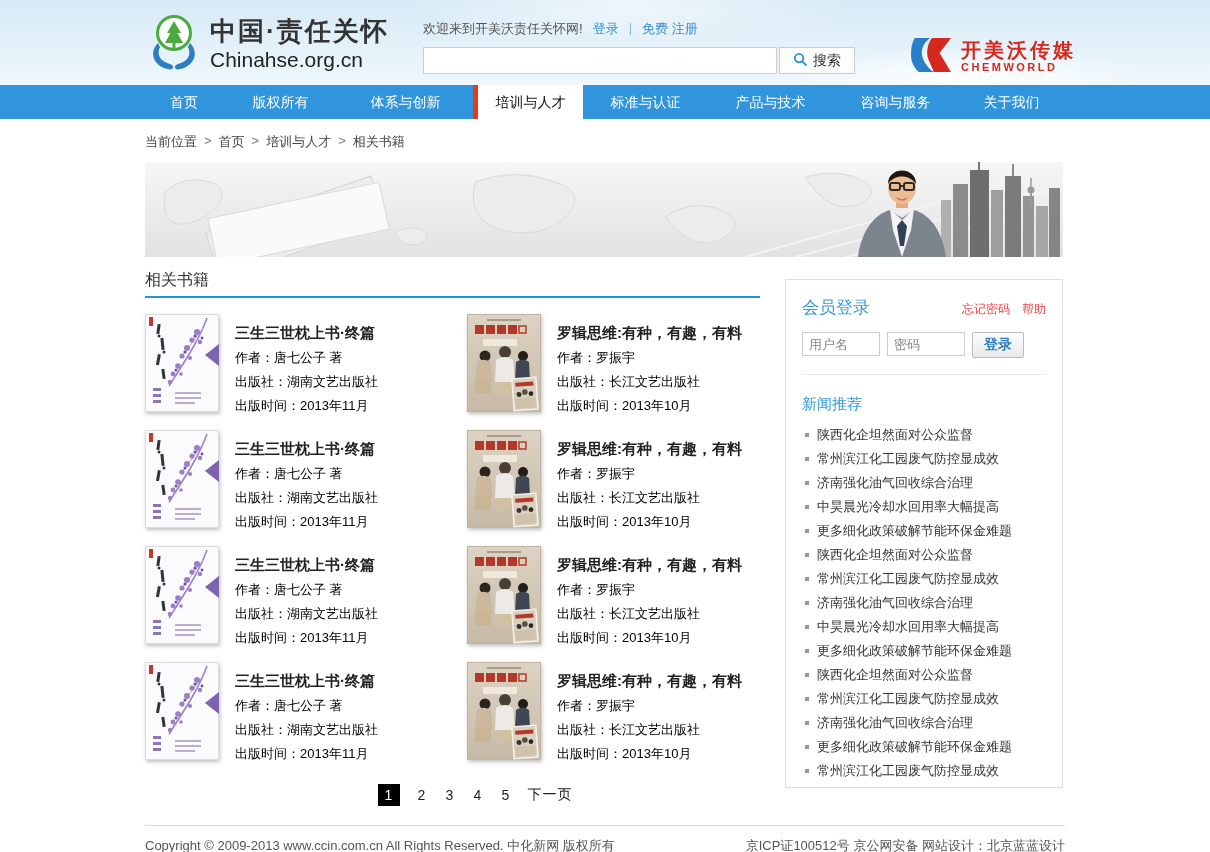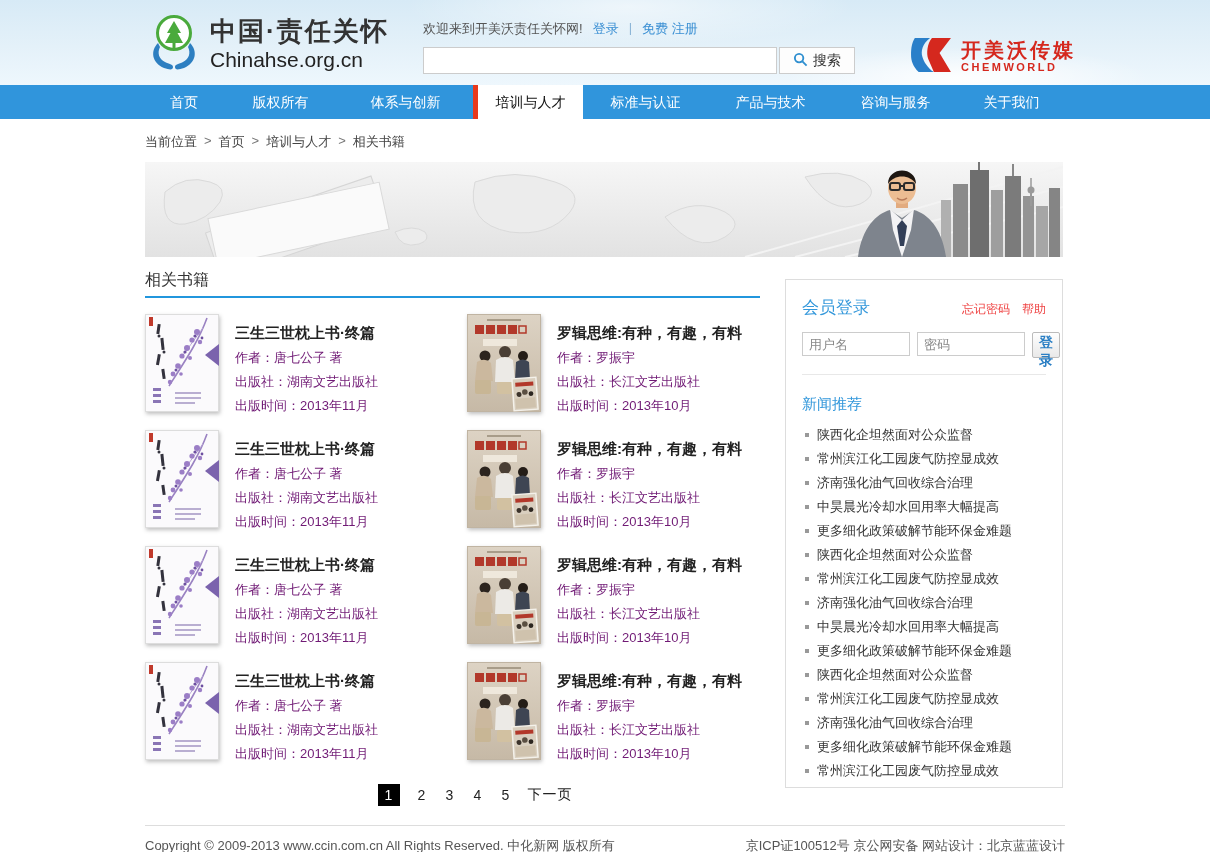--- a/index.html
+++ b/index.html
@@ -48,34 +48,34 @@
   
   .content-left { position:absolute; left:145px; top:270px; width:615px; }
   .section-head { height:28px; border-bottom:2px solid #2196dd; }
   .section-head h2 { margin:0; font-size:16px; font-weight:normal; color:#333; line-height:20px; }
   .book-grid { margin-top:16px; display:grid; grid-template-columns:322px 293px; row-gap:16px; }
   .book-item { display:flex; height:100px; }
   .cover { width:74px; height:98px; flex:none; box-shadow:1px 2px 4px rgba(0,0,0,.25); cursor:pointer; }
   .cover svg { width:74px; height:98px; display:block; }
   .info { margin-left:16px; padding-top:10px; min-width:0; }
   .b-title { font-size:15px; font-weight:bold; color:#222; cursor:pointer; white-space:nowrap; }
-  .b-meta { font-size:13px; color:#701a75; margin-top:6px; white-space:nowrap; }
+  .b-meta { font-size:13px; color:#000000; margin-top:6px; white-space:nowrap; }
   .pager { margin-top:22px; padding-left:45px; display:flex; gap:16px; justify-content:center; align-items:center; font-size:14px; color:#222; }
   .pg { cursor:pointer; min-width:12px; text-align:center; color:#222; }
   .pg.active { background:#000; color:#fff; width:22px; height:22px; line-height:22px; min-width:22px; }
   .pg.next { letter-spacing:1px; }
 
   
   .sidebar { position:absolute; left:785px; top:279px; width:278px; height:509px; border:1px solid #ddd; background:#fff; padding:16px 16px 0; }
   .login-head { display:flex; justify-content:space-between; align-items:baseline; }
   .login-title { font-size:17px; color:#3498db; }
   .login-links { font-size:12px; display:flex; gap:12px; }
   .login-links a { color:#ef4444; cursor:pointer; }
   .login-form { margin-top:13px; display:flex; gap:7px; }
-  .login-form input { width:108px; height:24px; border:1px solid #ccc; padding:0 6px; font-size:13px; color:#333; outline:none; font-family:inherit; }
+  .login-form input { width:78px; height:24px; border:1px solid #ccc; padding:0 6px; font-size:13px; color:#333; outline:none; font-family:inherit; }
   .login-form input::placeholder { color:#888; }
   .login-form button { width:52px; height:26px; border:1px solid #bbb; border-radius:2px;
     background:linear-gradient(#fefefe,#e9e9e9); color:#2b7fc4; font-weight:bold; font-size:14px; cursor:pointer; font-family:inherit; }
   .side-divider { margin-top:16px; border-top:1px solid #e8e8e8; }
   .news-title { margin-top:20px; font-size:15px; color:#3498db; }
   .news-list { list-style:none; margin:9px 0 0; padding:0; }
   .news-list li { display:flex; align-items:center; height:24px; font-size:13px; color:#333; cursor:pointer; }
   .bullet { width:4px; height:4px; background:#999; margin:0 8px 0 3px; flex:none; }
   .news-list a { color:#333; white-space:nowrap; overflow:hidden; }
 

